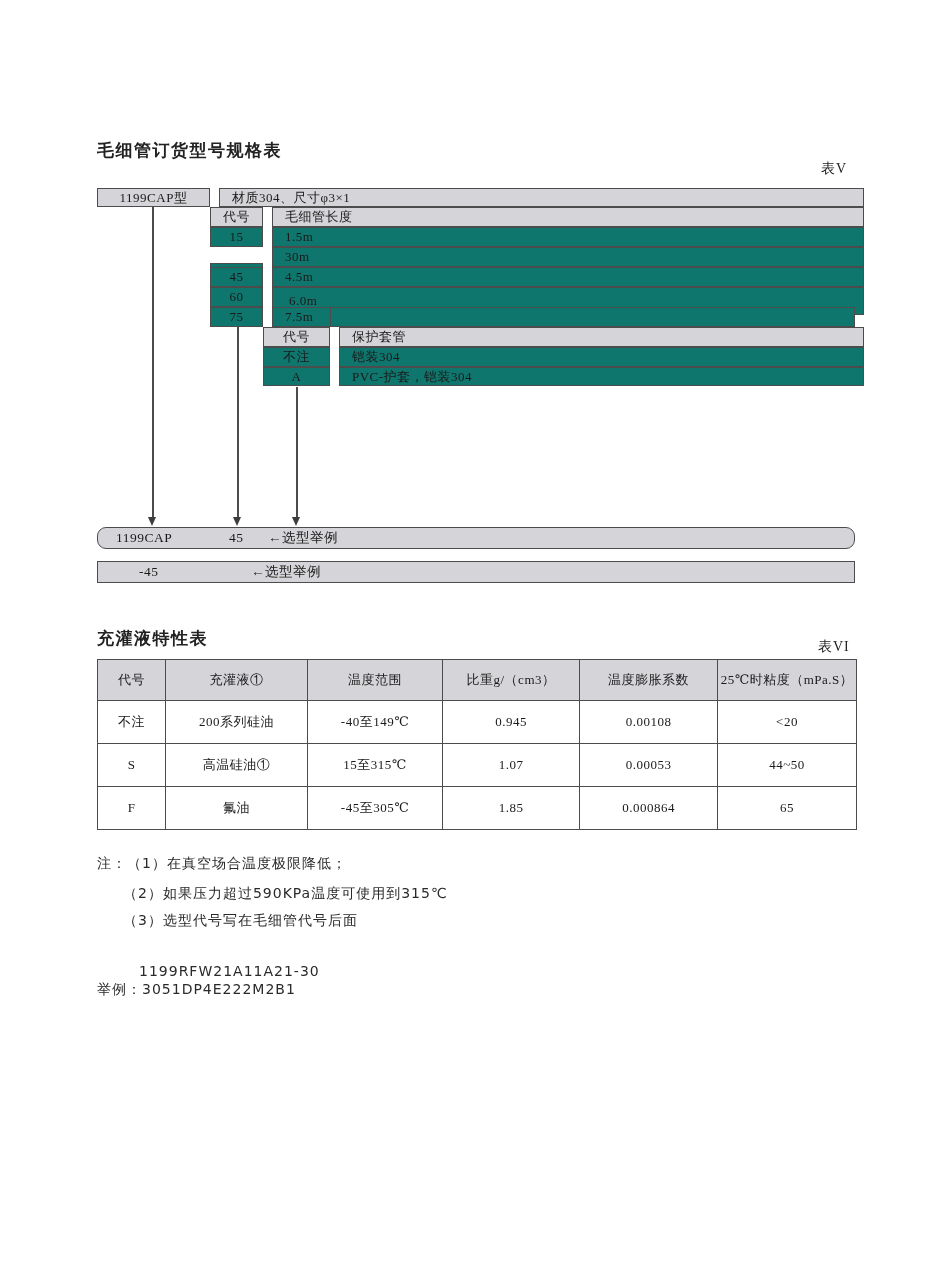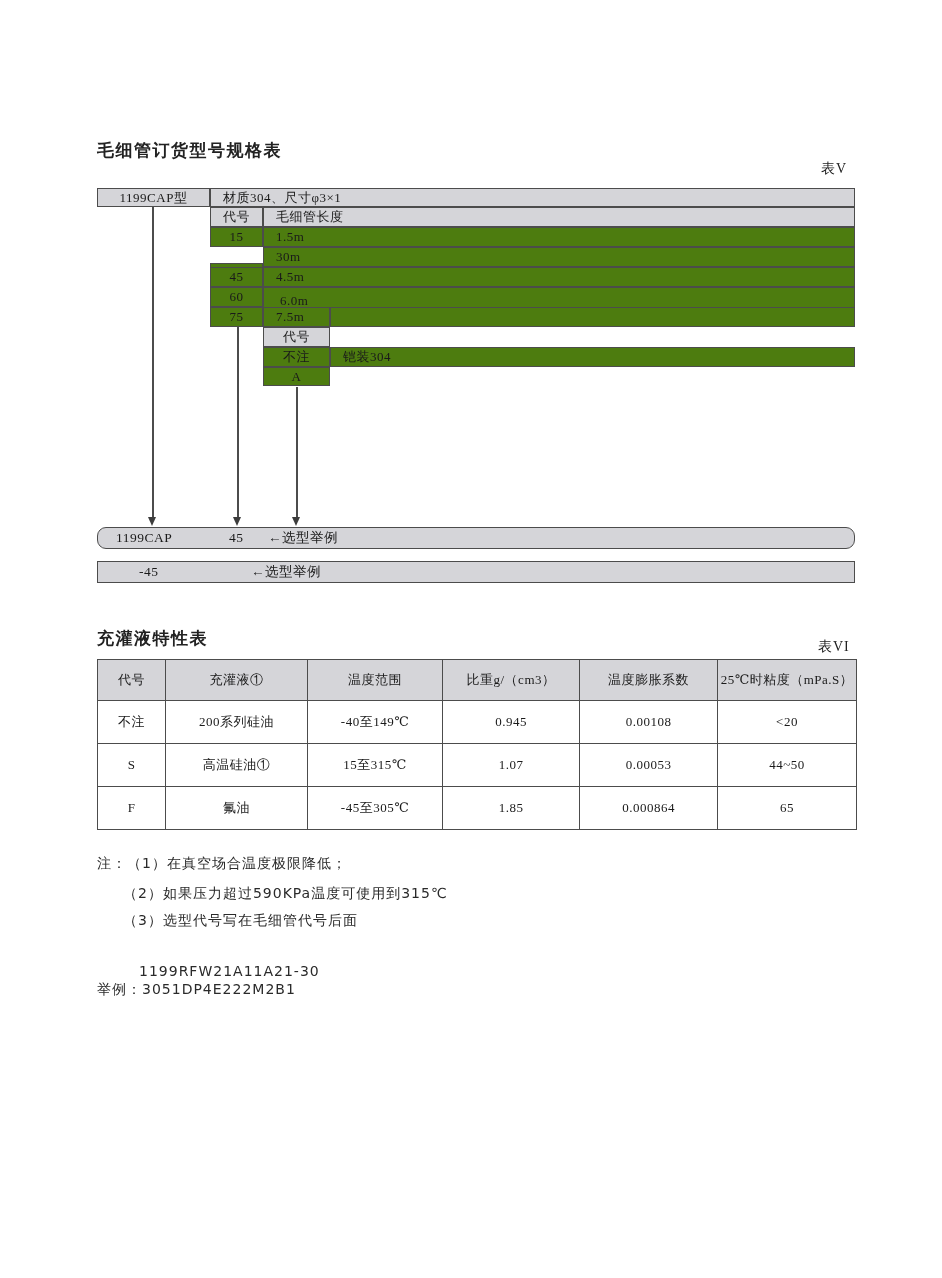--- a/index.html
+++ b/index.html
@@ -3,23 +3,23 @@
 <meta charset="utf-8">
 <style>
   html,body{margin:0;padding:0;background:#ffffff;}
   .page{position:relative;width:942px;height:1278px;background:#ffffff;overflow:hidden;
         font-family:"Liberation Serif","DejaVu Serif",serif;color:#1a1a1a;}
   .doc-title{position:absolute;font-family:"DejaVu Sans","Liberation Sans",sans-serif;
         font-weight:bold;font-size:17px;letter-spacing:1.5px;color:#222;}
   .tbl-label{position:absolute;font-size:14px;letter-spacing:1px;color:#222;}
   
   .tc{position:absolute;box-sizing:border-box;border:1px solid #4c4c4c;
-      font-size:13px;display:flex;align-items:center;background:#4d7c0f;letter-spacing:.5px;}
+      font-size:13px;display:flex;align-items:center;background:#0f766e;letter-spacing:.5px;}
   .tc.center{justify-content:center;}
-  .tc.pad{padding-left:12px;}
+  .tc.pad{padding-left:12px;margin-left:9px;}
   .gray{background:#d5d5d9;}
   
   .vline{position:absolute;width:1.5px;background:#4c4c4c;}
   .arrow{position:absolute;width:0;height:0;border-left:4px solid transparent;
          border-right:4px solid transparent;border-top:9px solid #3c3c3c;}
   
   .bar{position:absolute;left:97px;width:758px;height:22px;box-sizing:border-box;
        background:#d5d5d9;border:1px solid #4c4c4c;font-size:13.5px;letter-spacing:.5px;}
   .bar span{position:absolute;top:0;line-height:20px;white-space:nowrap;}
   
@@ -57,25 +57,27 @@
     <div class="tc pad" style="left:166px;top:79px;width:592px;height:20px;">4.5m</div>
 
     <div class="tc center" style="left:113px;top:99px;width:53px;height:20px;">60</div>
     <div class="tc pad" style="left:166px;top:99px;width:592px;height:28px;padding-left:16px;">6.0m</div>
 
     <div class="tc center" style="left:113px;top:119px;width:53px;height:20px;">75</div>
     <div class="tc pad" style="left:166px;top:119px;width:67px;height:20px;">7.5m</div>
     <div class="tc" style="left:233px;top:119px;width:525px;height:20px;"></div>
 
     <div class="tc gray center" style="left:166px;top:139px;width:67px;height:20px;">代号</div>
+    <div class="tc gray pad" style="left:233px;top:139px;width:525px;height:20px;">保护套管</div>
 
     <div class="tc center" style="left:166px;top:159px;width:67px;height:20px;">不注</div>
     <div class="tc pad" style="left:233px;top:159px;width:525px;height:20px;">铠装304</div>
 
     <div class="tc center" style="left:166px;top:179px;width:67px;height:19px;">A</div>
+    <div class="tc pad" style="left:233px;top:179px;width:525px;height:19px;">PVC-护套，铠装304</div>
   </div>
 
   <div class="vline" style="left:152px;top:207px;height:310px;"></div>
   <div class="vline" style="left:237px;top:326px;height:191px;"></div>
   <div class="vline" style="left:296px;top:387px;height:130px;"></div>
   <div class="arrow" style="left:148px;top:517px;"></div>
   <div class="arrow" style="left:233px;top:517px;"></div>
   <div class="arrow" style="left:292px;top:517px;"></div>
 
   <div class="bar" style="top:527px;border-radius:9px;">

